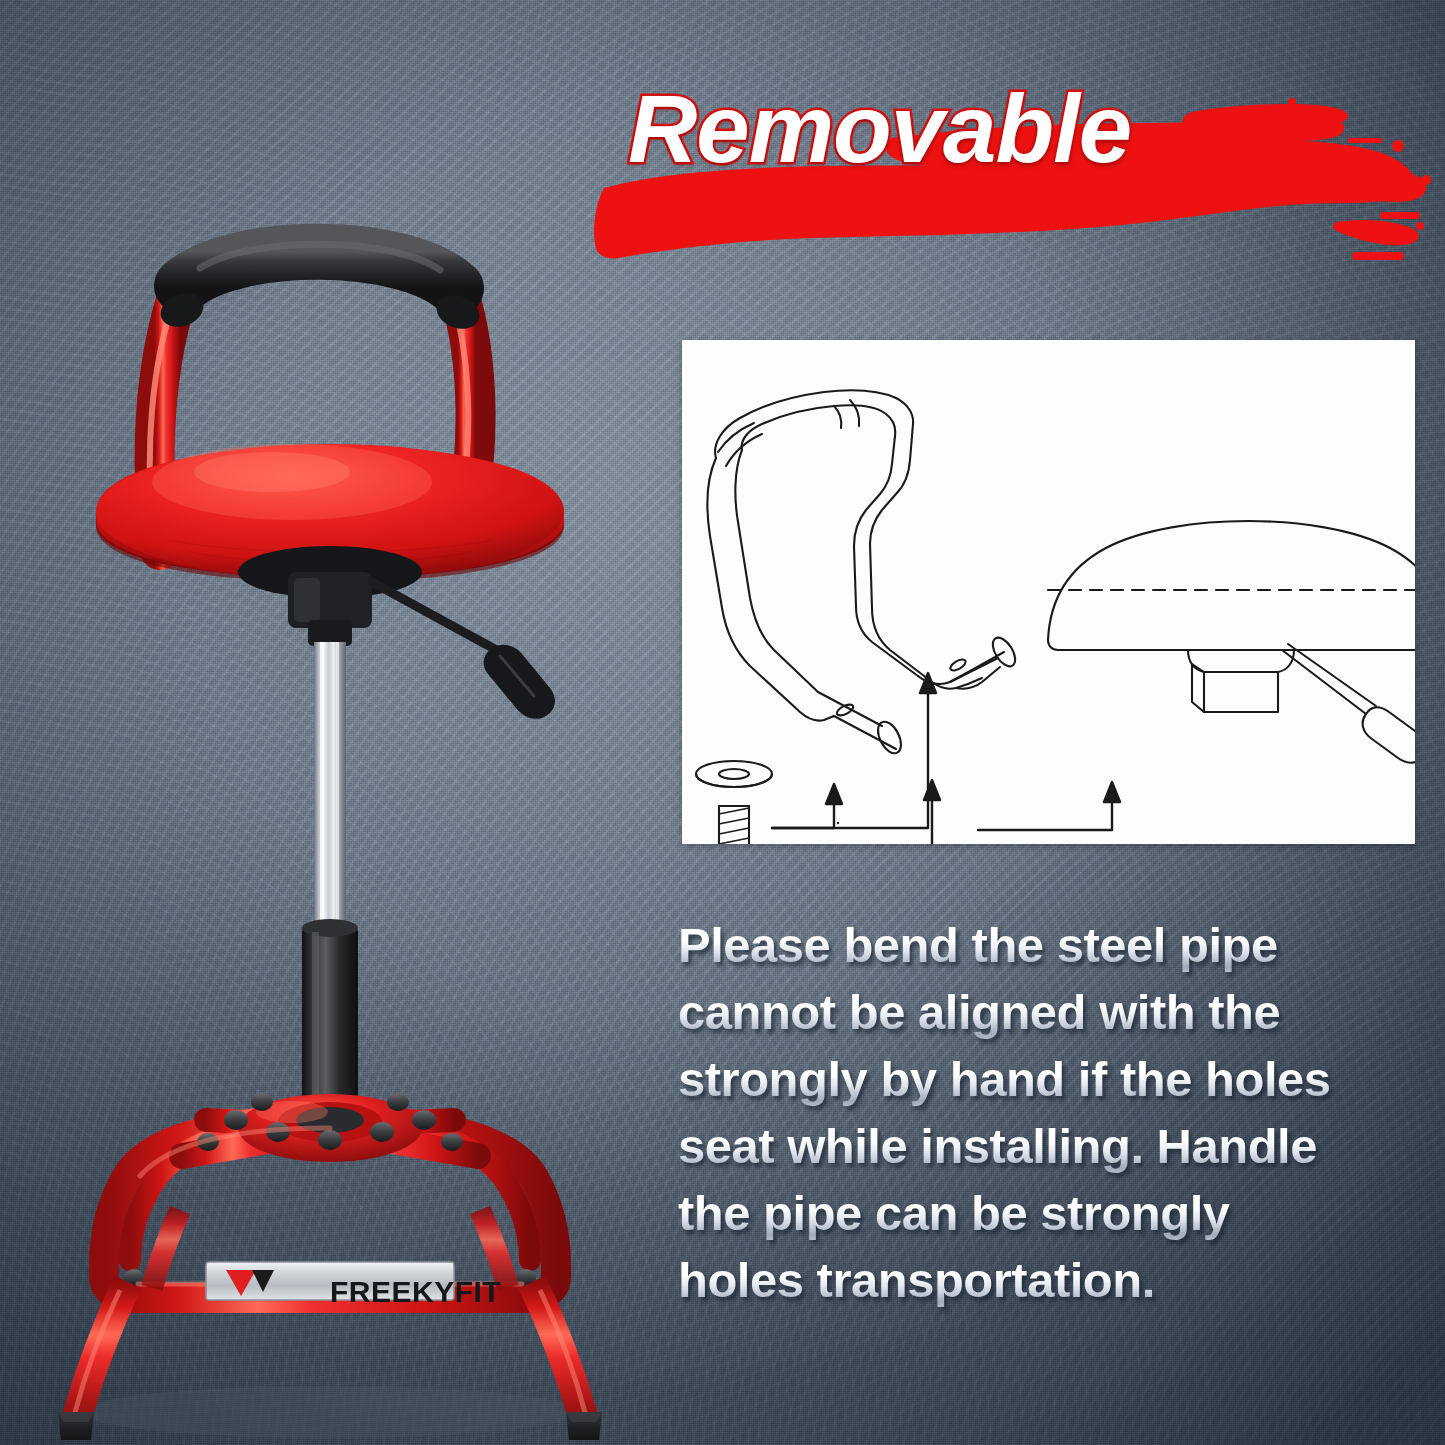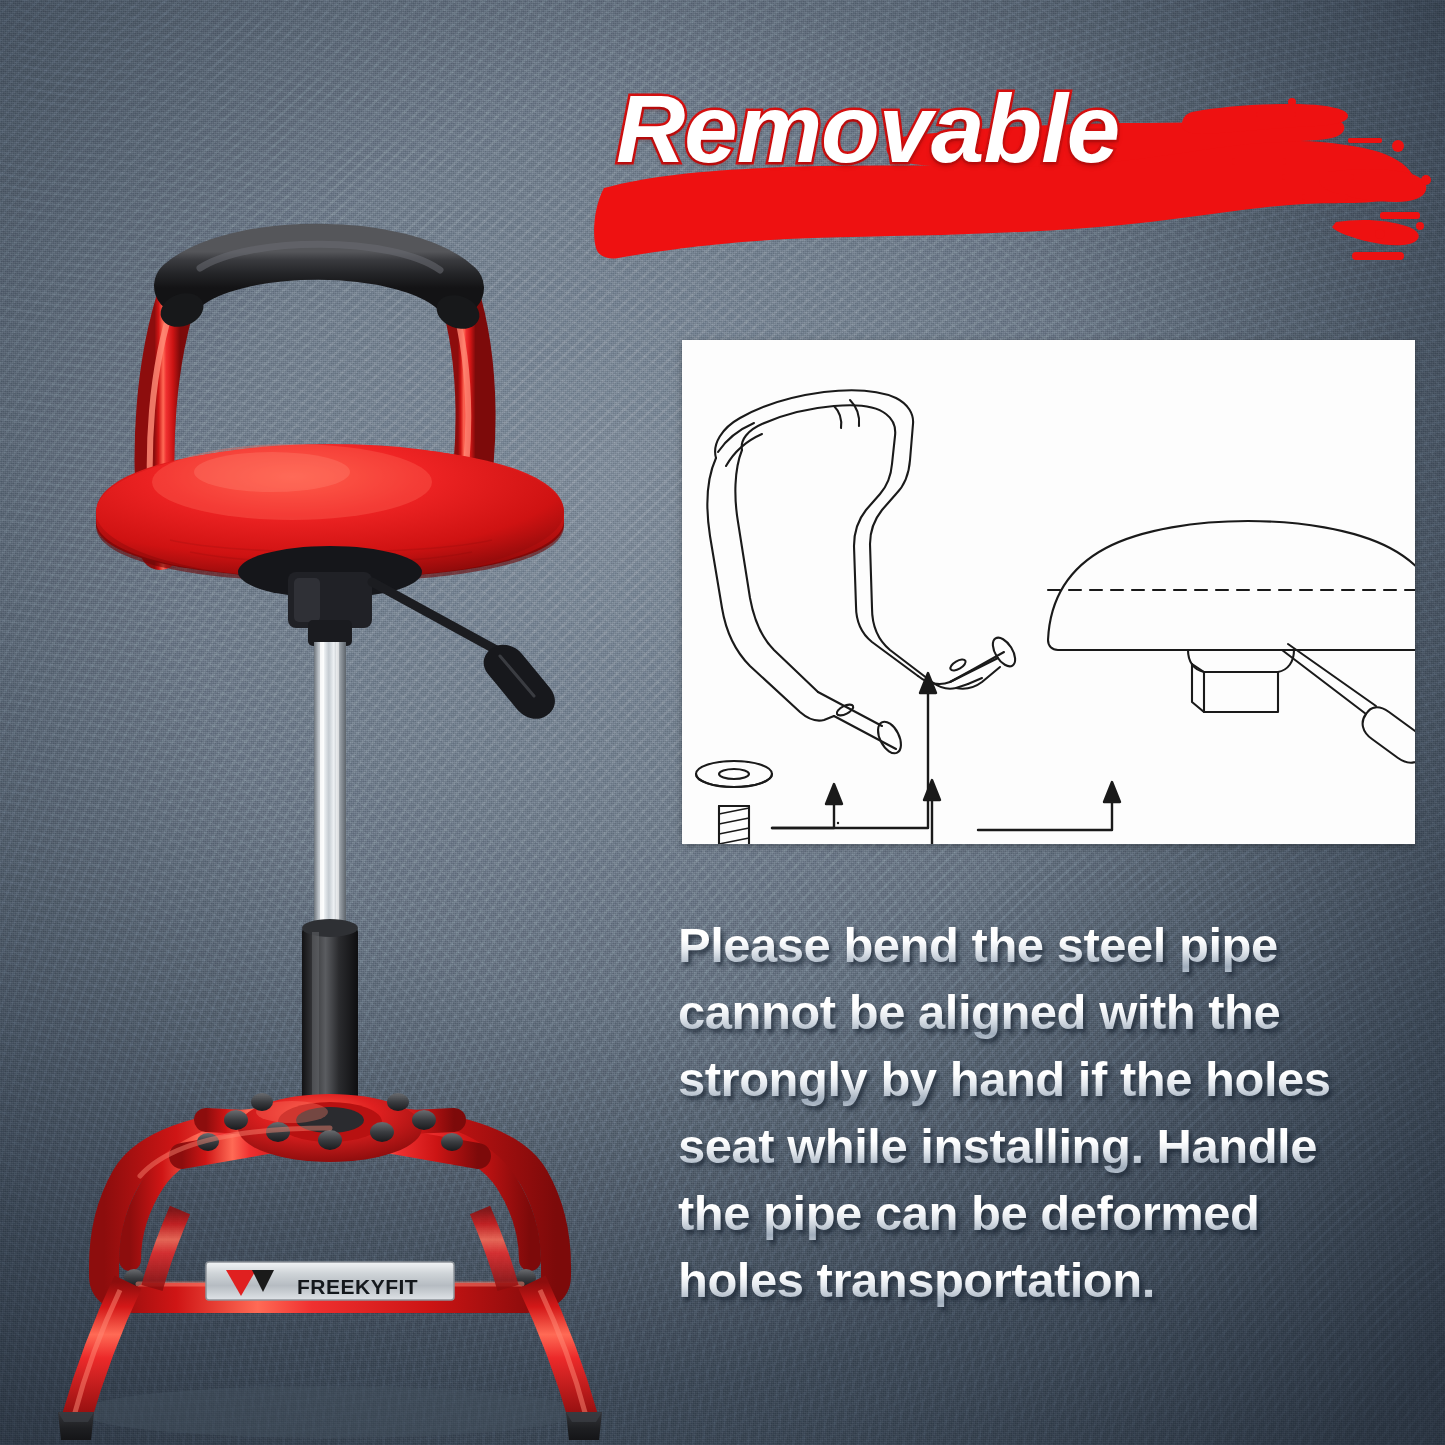--- a/index.html
+++ b/index.html
@@ -45,21 +45,21 @@
   .head-line{
     position:absolute;
     font-weight:bold;font-style:italic;
     color:#ffffff;
     white-space:nowrap;
     letter-spacing:-1px;
     -webkit-text-stroke:5px #d81010;
     paint-order:stroke fill;
     text-shadow:0 3px 5px rgba(90,0,0,.35);
   }
-  .head-line.l1{left:24px;top:-2px;font-size:96px;}
+  .head-line.l1{left:36px;top:-2px;font-size:96px;}
   .head-line.l2{left:20px;top:92px;font-size:96px;}
 
   
   .panel{
     position:absolute;left:682px;top:340px;width:733px;height:504px;
     background:#fdfdfd;
     box-shadow:0 2px 7px rgba(0,0,0,.30);
   }
   .panel svg{display:block;width:733px;height:504px;}
 
@@ -78,23 +78,23 @@
     filter:drop-shadow(3px 4px 2px rgba(20,30,44,.65));
   }
 
   
   .product{position:absolute;left:30px;top:120px;width:640px;height:1320px;}
   .product svg{display:block;width:640px;height:1320px;}
 
   
   .plate-text{
     position:absolute;
-    font-weight:bold;font-size:21px;letter-spacing:.5px;
+    font-weight:bold;font-size:30px;letter-spacing:.5px;
     color:#14181c;
-    left:267px;top:1155px;
+    left:300px;top:1155px;
   }
 </style>
 </head>
 <body>
 
 <div id="stage">
 
   <div class="bg-base"></div>
   <div class="bg-swirl"></div>
   <div class="bg-grain"></div>
@@ -268,21 +268,21 @@
         </g>
       </g>
     </svg>
   </div>
 
   <div class="body-copy">
     <div class="body-line">Please bend the steel pipe</div>
     <div class="body-line">cannot be aligned with the</div>
     <div class="body-line">strongly by hand if the holes</div>
     <div class="body-line">seat while installing. Handle</div>
-    <div class="body-line">the pipe can be deformed</div>
+    <div class="body-line">the pipe can be strongly</div>
     <div class="body-line">holes transportation.</div>
   </div>
 
   <div class="product">
     <svg viewBox="0 0 640 1320">
       <defs>
         <linearGradient id="redTube" x1="0" y1="0" x2="1" y2="0">
           <stop offset="0" stop-color="#8d0d0d"></stop>
           <stop offset="0.16" stop-color="#cf1515"></stop>
           <stop offset="0.34" stop-color="#ff6a55"></stop>

